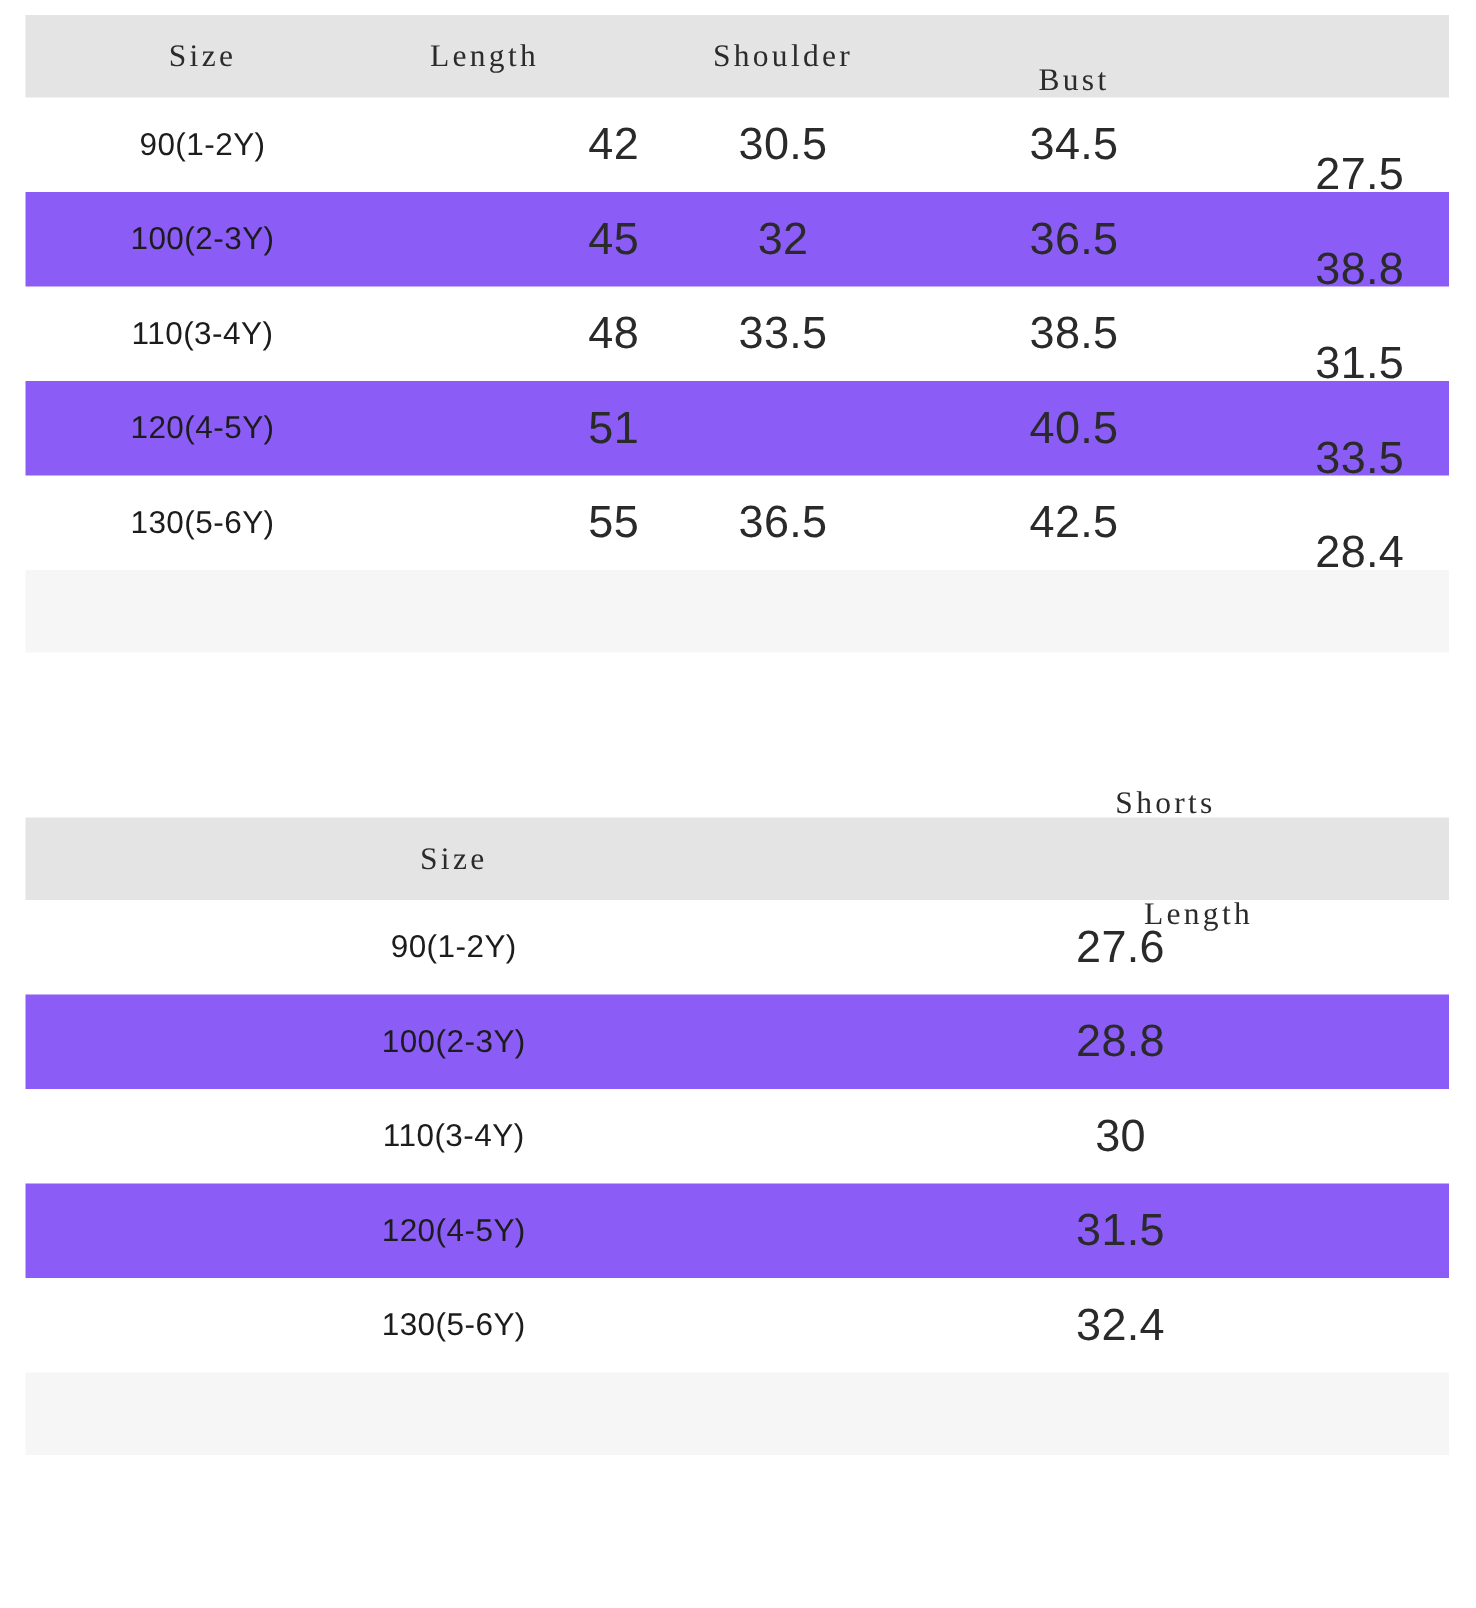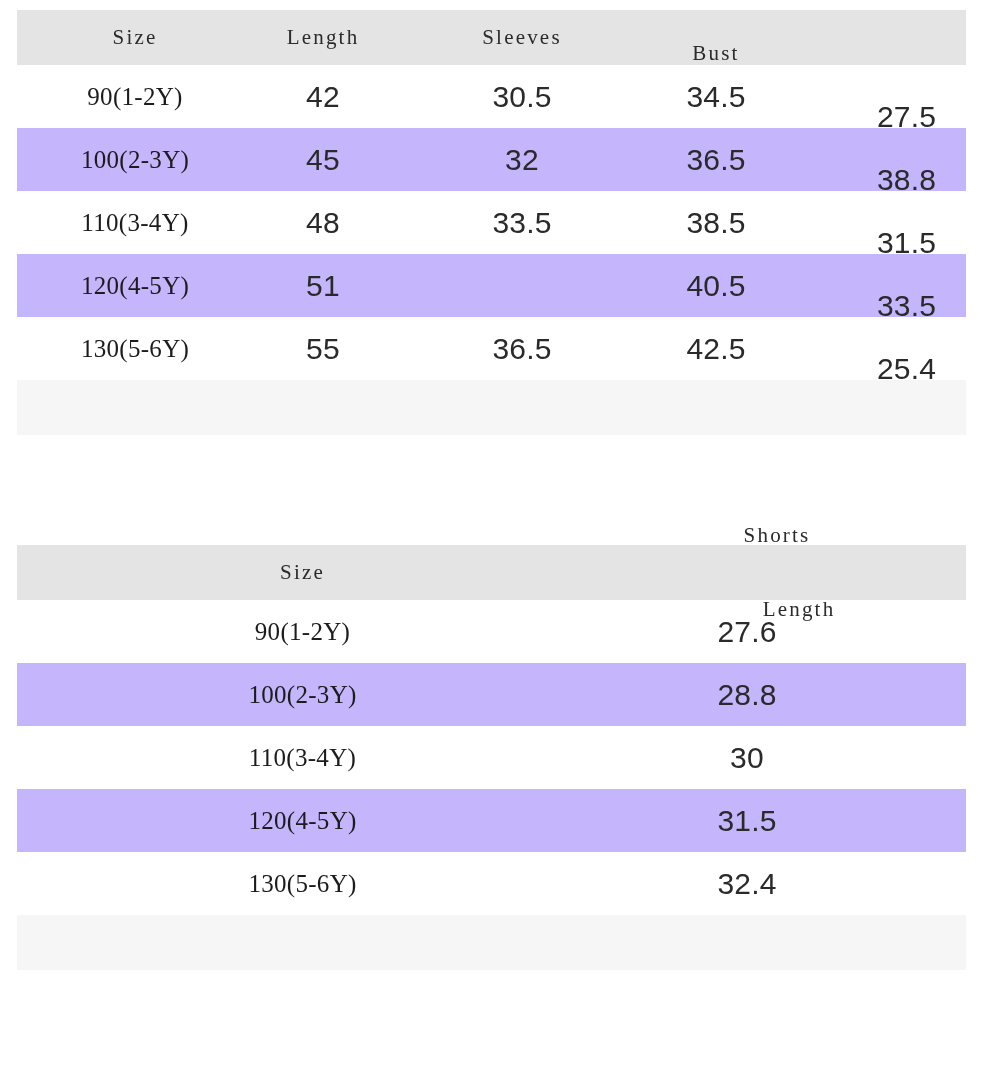--- a/index.html
+++ b/index.html
@@ -33,21 +33,21 @@
   }
 
   .chart-row.header {
     background: #e4e4e4;
     height: 55px;
   }
   .chart-row.body {
     height: 63px;
   }
   .chart-row.body.shade {
-    background: #c4b5fd;
+    background: #8b5cf6;
   }
   .chart-row.spacer {
     height: 55px;
     background: #f6f6f6;
   }
 
   .cell {
     position: absolute;
     top: 0;
     height: 100%;
@@ -70,38 +70,38 @@
   }
   .head-text.two-line {
     display: block;
     text-align: center;
   }
   .head-text .line-a { display: block; }
   .head-text .line-b { display: block; padding-left: 44px; }
 
   
   .size-text {
-    font-family: Liberation Serif, serif;
-    font-size: 25px;
+    font-family: Liberation Sans, sans-serif;
+    font-size: 21px;
     letter-spacing: 0.3px;
     color: #1c1c1c;
   }
 
   
   .value-text {
     font-family: "Liberation Sans", sans-serif;
     font-size: 30px;
     letter-spacing: 0.2px;
     color: #2a2a2a;
     font-weight: 400;
   }
 
   
   .t1-c0 { left: 0px;   width: 170px; }
-  .t1-c1 { left: 170px; width: 206px; }
+  .t1-c1 { left: 170px; width: 206px; justify-content: flex-end; }
   .t1-c2 { left: 376px; width: 192px; }
   .t1-c3 { left: 568px; width: 196px; }
   .t1-c4 { left: 764px; width: 185px; margin-top: 20px; }
 
   
   .t1-h0 { left: 0px;   width: 170px; }
   .t1-h1 { left: 170px; width: 206px; }
   .t1-h2 { left: 376px; width: 192px; }
   .t1-h3 { left: 568px; width: 196px; margin-top: 16px; }
   .t1-h4 { left: 764px; width: 185px; }
@@ -122,21 +122,21 @@
 <div class="size-chart" id="chart-top">
 
   <div class="chart-row header">
     <div class="cell t1-h0">
       <span class="head-text">Size</span>
     </div>
     <div class="cell t1-h1">
       <span class="head-text">Length</span>
     </div>
     <div class="cell t1-h2">
-      <span class="head-text">Sleeves</span>
+      <span class="head-text">Shoulder</span>
     </div>
     <div class="cell t1-h3">
       <span class="head-text">Bust</span>
     </div>
   </div>
 
   <div class="chart-row body">
     <div class="cell t1-c0">
       <span class="size-text">90(1-2Y)</span>
     </div>
@@ -212,21 +212,21 @@
     <div class="cell t1-c1">
       <span class="value-text">55</span>
     </div>
     <div class="cell t1-c2">
       <span class="value-text">36.5</span>
     </div>
     <div class="cell t1-c3">
       <span class="value-text">42.5</span>
     </div>
     <div class="cell t1-c4">
-      <span class="value-text">25.4</span>
+      <span class="value-text">28.4</span>
     </div>
   </div>
 
   <div class="chart-row spacer"></div>
 </div>
 
 <div class="size-chart" id="chart-bottom">
 
   <div class="chart-row header">
     <div class="cell t2-c0">

